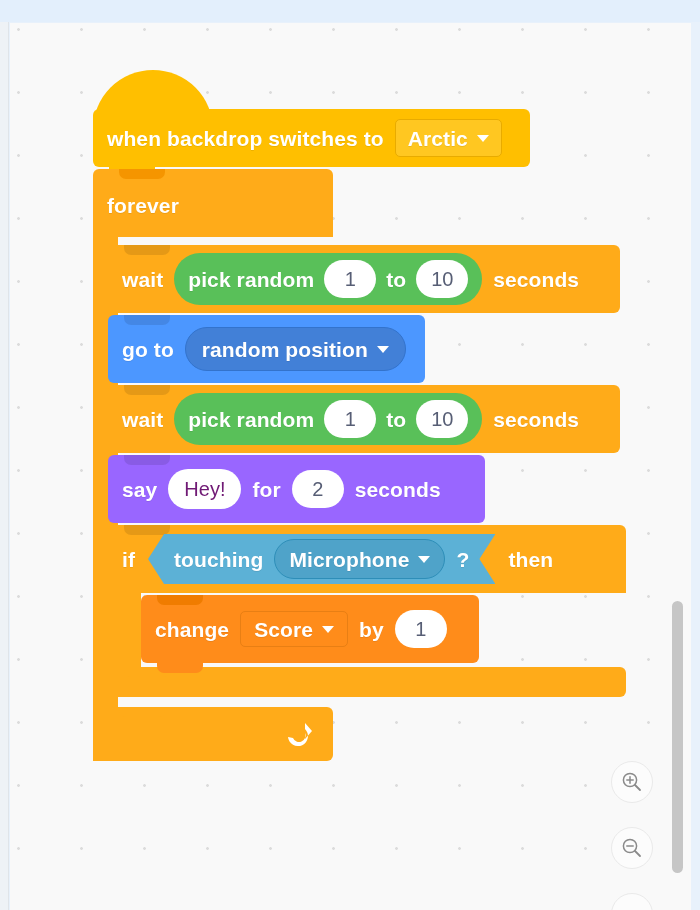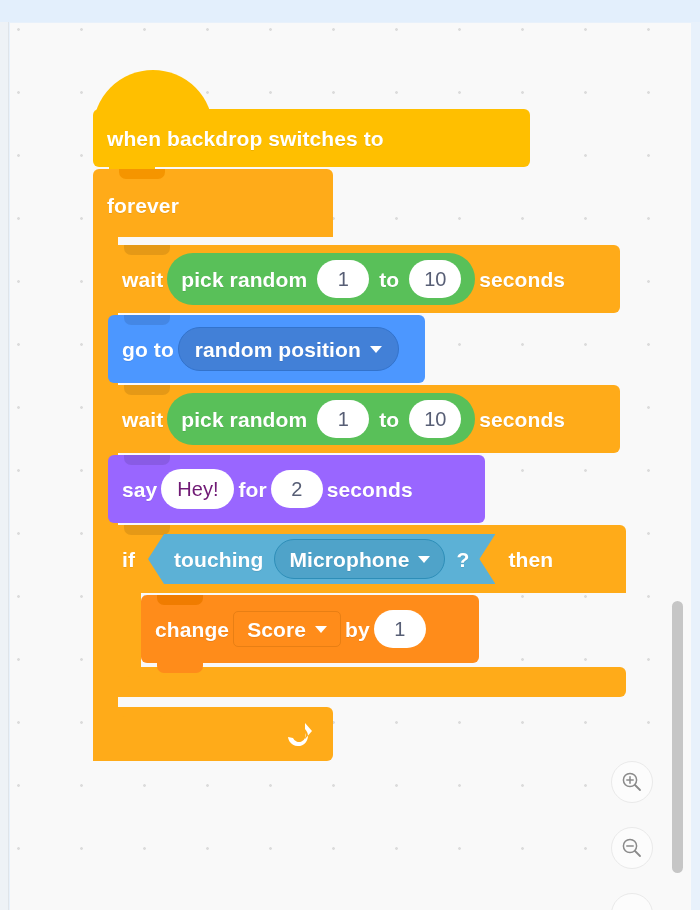--- a/index.html
+++ b/index.html
@@ -179,21 +179,21 @@
     position: absolute; left: 16px; top: 0;
     width: 46px; height: 10px;
     background: rgba(0,0,0,.10);
     border-radius: 0 0 7px 7px;
   }
   .row {
     position: absolute; left: 0; top: 0;
     height: 68px;
     display: flex;
     align-items: center;
-    gap: 4px;
+    gap: 11px;
     padding-left: 14px;
   }
   #wait-1 { top: 222px; }
   #wait-2 { top: 362px; }
 
   
   .operator-oval {
     display: inline-flex;
     align-items: center;
     gap: 10px;
@@ -375,20 +375,24 @@
   <div id="right-rail"></div>
 
   <div id="canvas">
 
     <div class="blk" id="hat-block">
       <div id="hat-dome"></div>
       <div id="hat-body"></div>
       <div id="hat-notch"></div>
       <div id="hat-row">
         <span class="lbl">when backdrop switches to</span>
+        <span class="dropdown-field dd-events">
+          <span class="lbl">Arctic</span>
+          <span class="caret"></span>
+        </span>
       </div>
     </div>
 
     <div class="blk" id="forever-block">
       <div id="forever-head">
         <div id="forever-head-notch"></div>
       </div>
       <div id="forever-label" class="lbl">forever</div>
       <div id="forever-spine"></div>
       <div id="forever-foot">

